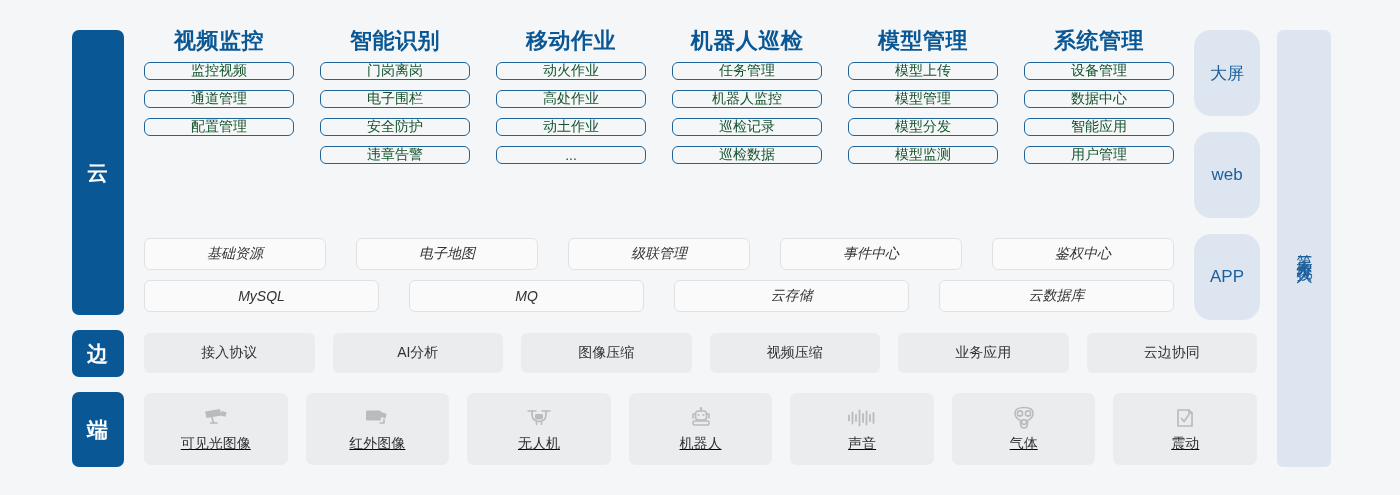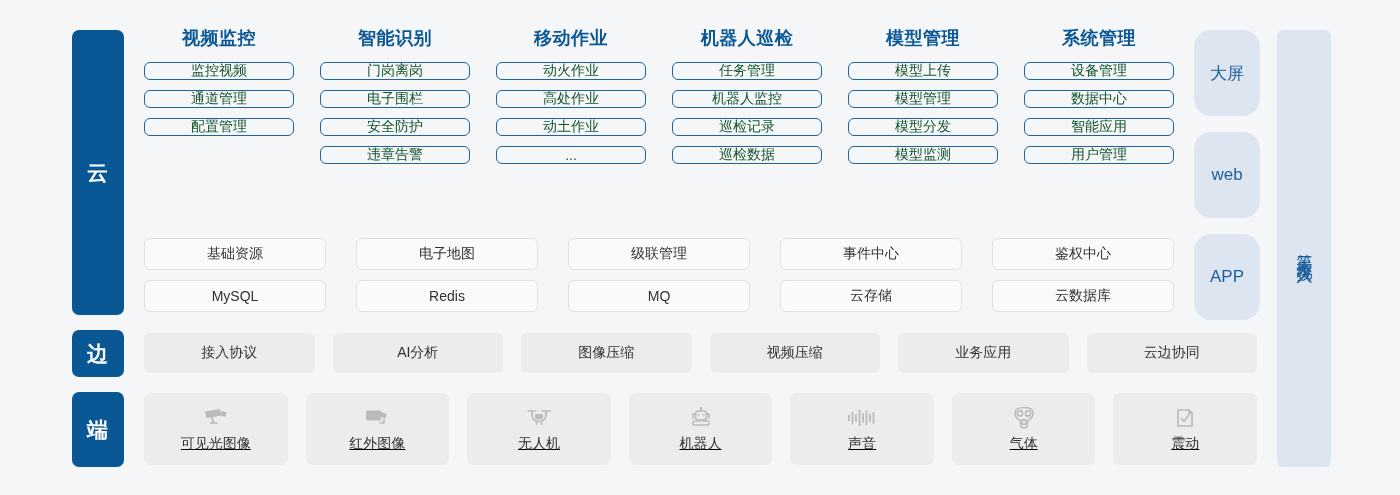--- a/index.html
+++ b/index.html
@@ -43,21 +43,21 @@
     width: 1030px;
     display: flex;
     gap: 26px;
   }
   .cloud-col { width: 156px; display: flex; flex-direction: column; }
 
   .col-title {
     height: 28px;
     text-align: center;
     color: #0a5795;
-    font-size: 18px;
+    font-size: 22px;
     font-weight: 700;
     letter-spacing: .5px;
     margin-bottom: 8px;
   }
 
   .chip-blue {
     height: 18px;
     margin-bottom: 10px;
     border: 1px solid #1f6399;
     border-radius: 6px;
@@ -75,21 +75,21 @@
     pointer-events: none;
   }
 
   
   .platform-rows {
     position: absolute;
     left: 144px;
     top: 238px;
     width: 1030px;
   }
-  .prow { display: flex; gap: 30px; margin-bottom: 10px; }
+  .prow { display: flex; gap: 30px; margin-bottom: 10px; font-style: italic; }
   .chip-grey-outline {
     flex: 1;
     height: 32px;
     border: 1px solid #e0e1e3;
     border-radius: 6px;
     background: #fafafa;
     color: #303133;
     font-size: 14px;
     display: flex;
     align-items: center;
@@ -260,21 +260,20 @@
   <div class="platform-rows">
     <div class="prow">
       <div class="chip-grey-outline">基础资源</div>
       <div class="chip-grey-outline">电子地图</div>
       <div class="chip-grey-outline">级联管理</div>
       <div class="chip-grey-outline">事件中心</div>
       <div class="chip-grey-outline">鉴权中心</div>
     </div>
     <div class="prow">
       <div class="chip-grey-outline">MySQL</div>
-      <div class="chip-grey-outline">Redis</div>
       <div class="chip-grey-outline">MQ</div>
       <div class="chip-grey-outline">云存储</div>
       <div class="chip-grey-outline">云数据库</div>
     </div>
   </div>
 
   <div class="edge-row">
     <div class="chip-solid">接入协议</div>
     <div class="chip-solid">AI分析</div>
     <div class="chip-solid">图像压缩</div>

